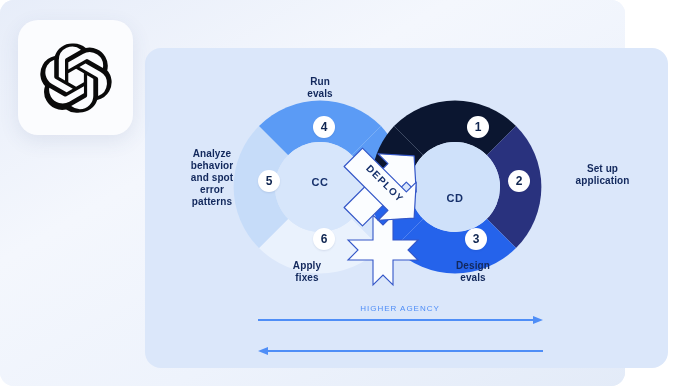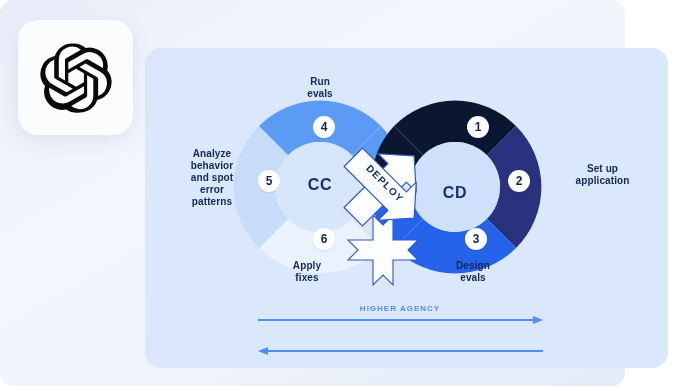--- a/index.html
+++ b/index.html
@@ -61,26 +61,26 @@
   #lbl-scope    { left: 272px; top: 28px;  width: 135px; }
   #lbl-analyze  { left: 28px;  top: 100px; width: 78px; }
   #lbl-setup    { left: 410px; top: 115px; width: 95px; }
   #lbl-apply    { left: 122px; top: 212px; width: 80px; }
   #lbl-design   { left: 288px; top: 212px; width: 80px; }
 
   .ring-word {
     position: absolute;
     color: #16306b;
     font-weight: bold;
-    font-size: 16px;
+    font-size: 11px;
     letter-spacing: .6px;
     text-align: center;
   }
   #word-cc { left: 150px; top: 128px; width: 50px; }
-  #word-cd { left: 285px; top: 136px; width: 50px; }
+  #word-cd { left: 285px; top: 144px; width: 50px; }
 
   .badge {
     position: absolute;
     width: 22px; height: 22px;
     border-radius: 50%;
     background: #ffffff;
     color: #0f2550;
     font-weight: bold;
     font-size: 12px;
     display: flex; align-items: center; justify-content: center;
@@ -106,21 +106,21 @@
     transform-origin: center center;
   }
 
   
   .axis-row { position: absolute; left: 110px; width: 290px; }
   #axis-higher { top: 256px; }
   #axis-lower  { top: 288px; }
   .axis-text {
     color: #4f8ef7;
     font-size: 8px;
-    font-weight: bold;
+    font-weight: normal;
     letter-spacing: 1px;
     text-align: center;
     margin-bottom: 3px;
   }
 </style>
 </head>
 <body>
 
 <div id="root">
 

